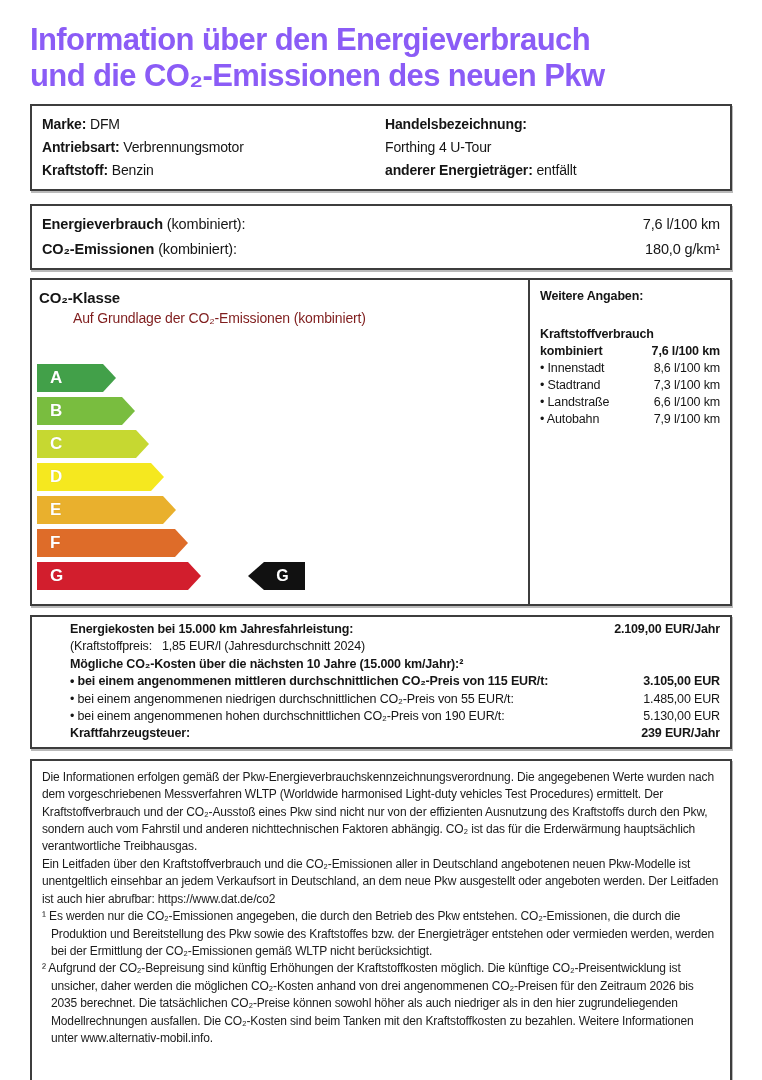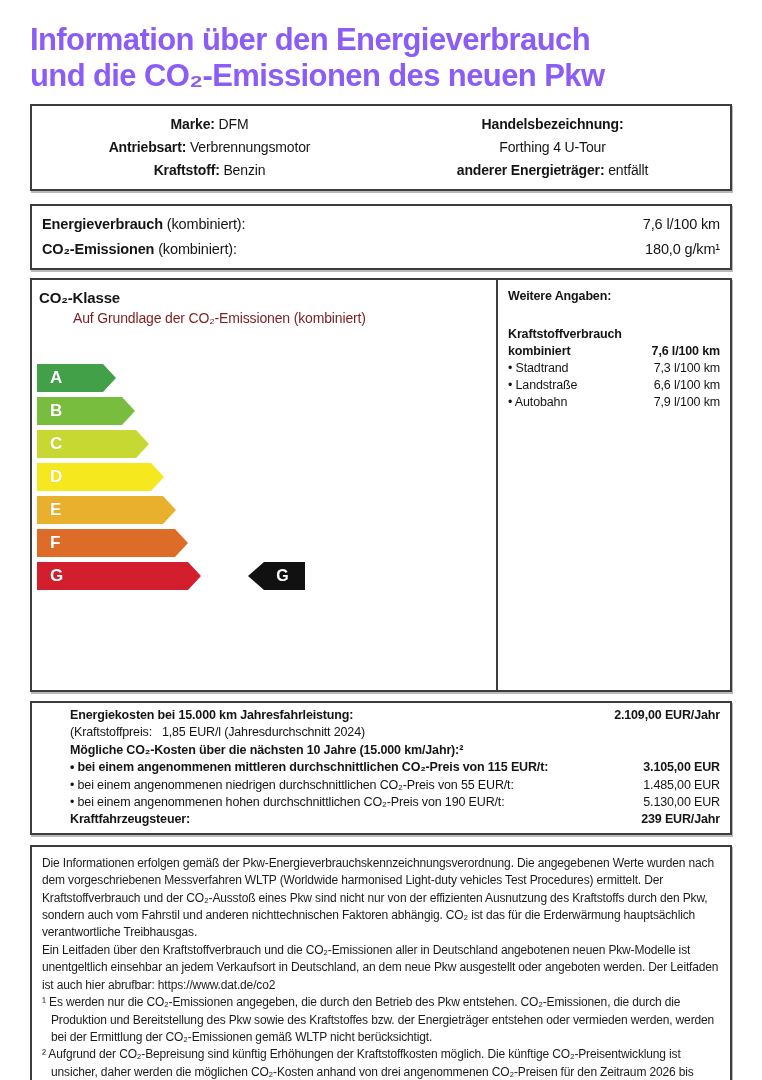--- a/index.html
+++ b/index.html
@@ -18,30 +18,30 @@
     letter-spacing: -0.6px; color: #8b5cf6;
   }
   .box {
     border: 2px solid #3d3d3d;
     box-shadow: 1px 2px 0 rgba(130,130,130,0.55);
     background: #fff;
   }
   .b { font-weight: bold; }
 
   
-  .box-vehicle { margin-top: 10px; padding: 7px 10px; font-size: 14px; text-align: center; }
+  .box-vehicle { margin-top: 10px; padding: 7px 10px; font-size: 14px; }
   .vgrid { display: grid; grid-template-columns: 1fr 1fr; column-gap: 8px; }
   .vgrid .cell { line-height: 23px; white-space: nowrap; }
 
   
   .box-consumption { margin-top: 13px; padding: 6px 10px; font-size: 14.5px; }
   .crow { display: flex; justify-content: space-between; line-height: 25px; }
 
   
-  .box-co2 { margin-top: 8px; height: 414px; display: flex; }
+  .box-co2 { margin-top: 8px; height: 328px; display: flex; gap: 32px; }
   .co2-left { width: 464px; padding: 8px 10px 8px 5px; position: relative; }
   .co2-heading { font-size: 15px; line-height: 20px; padding-left: 2px; }
   .co2-sub { font-size: 14px; line-height: 20px; padding-left: 2px; color: #7f1d1d; margin-left: 34px; }
   .arrows { margin-top: 36px; }
   .arrow-row { height: 28px; margin-bottom: 5px; position: relative; }
   .class-arrow {
     height: 28px;
     clip-path: polygon(0 0, calc(100% - 13px) 0, 100% 50%, calc(100% - 13px) 100%, 0 100%);
     display: flex; align-items: center;
   }
@@ -182,20 +182,24 @@
 
     <div class="co2-right">
       <div class="wa-heading b">Weitere Angaben:</div>
       <div class="wa-block">
         <div class="wa-line b">Kraftstoffverbrauch</div>
         <div class="wrow b">
           <span class="wlabel">kombiniert</span>
           <span class="wvalue">7,6 l/100 km</span>
         </div>
         <div class="wrow">
+          <span class="wlabel">• Innenstadt</span>
+          <span class="wvalue">8,6 l/100 km</span>
+        </div>
+        <div class="wrow">
           <span class="wlabel">• Stadtrand</span>
           <span class="wvalue">7,3 l/100 km</span>
         </div>
         <div class="wrow">
           <span class="wlabel">• Landstraße</span>
           <span class="wvalue">6,6 l/100 km</span>
         </div>
         <div class="wrow">
           <span class="wlabel">• Autobahn</span>
           <span class="wvalue">7,9 l/100 km</span>

